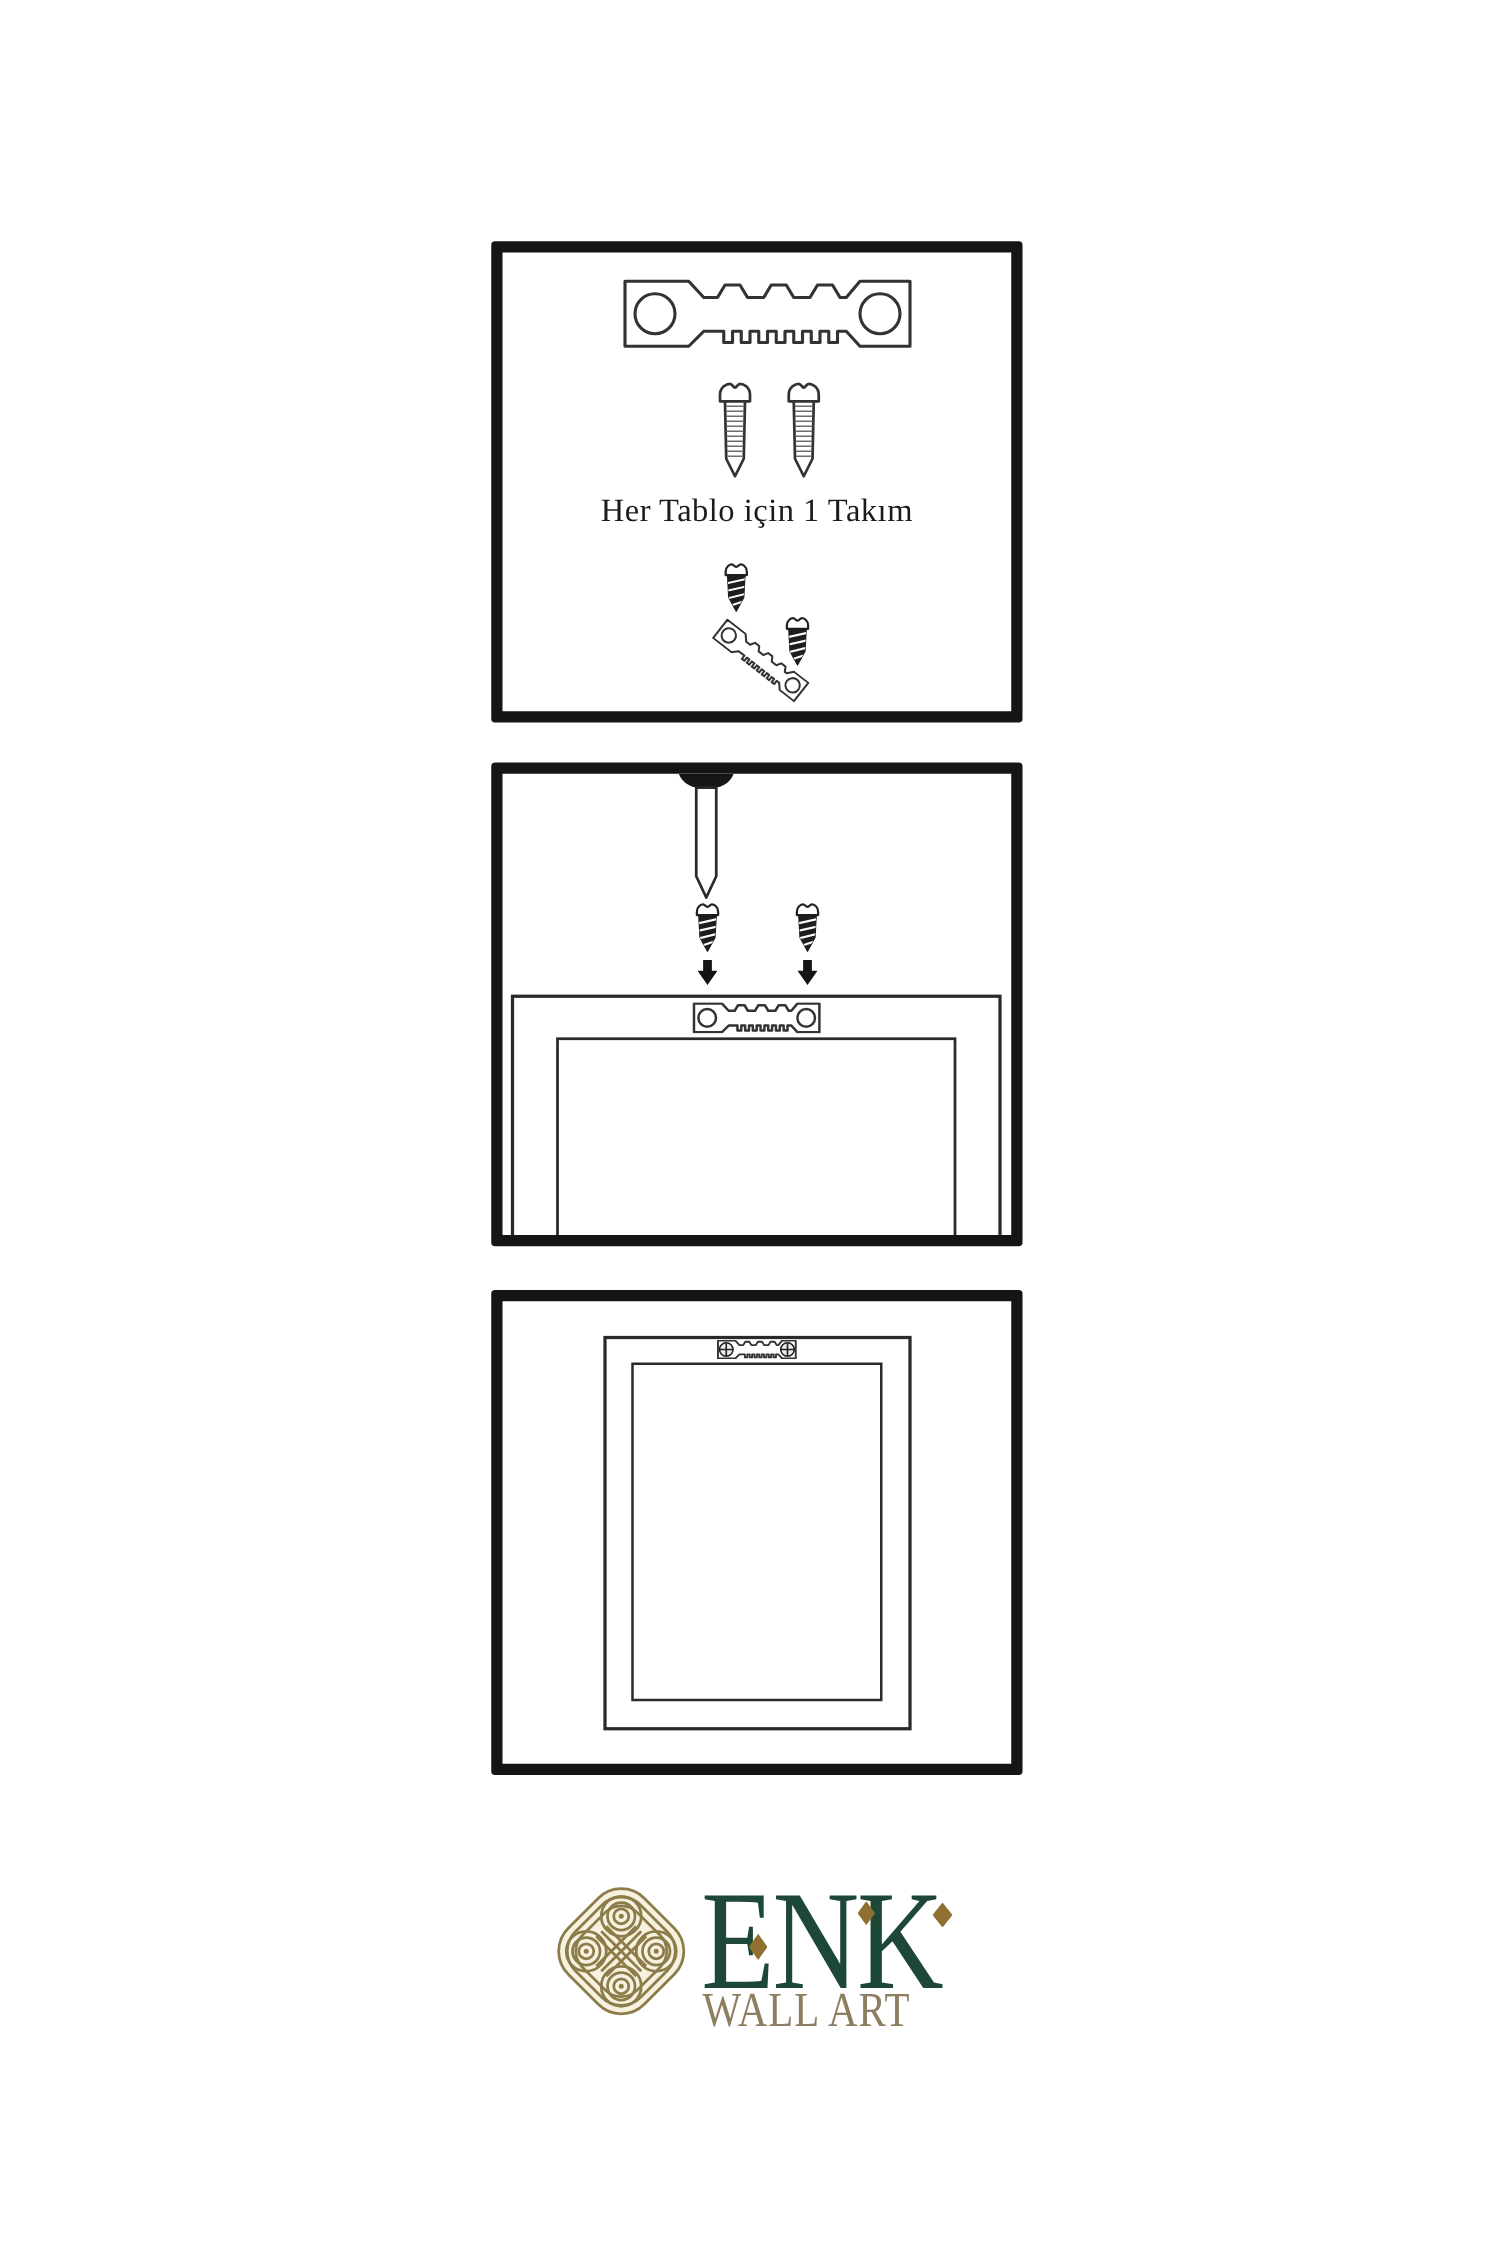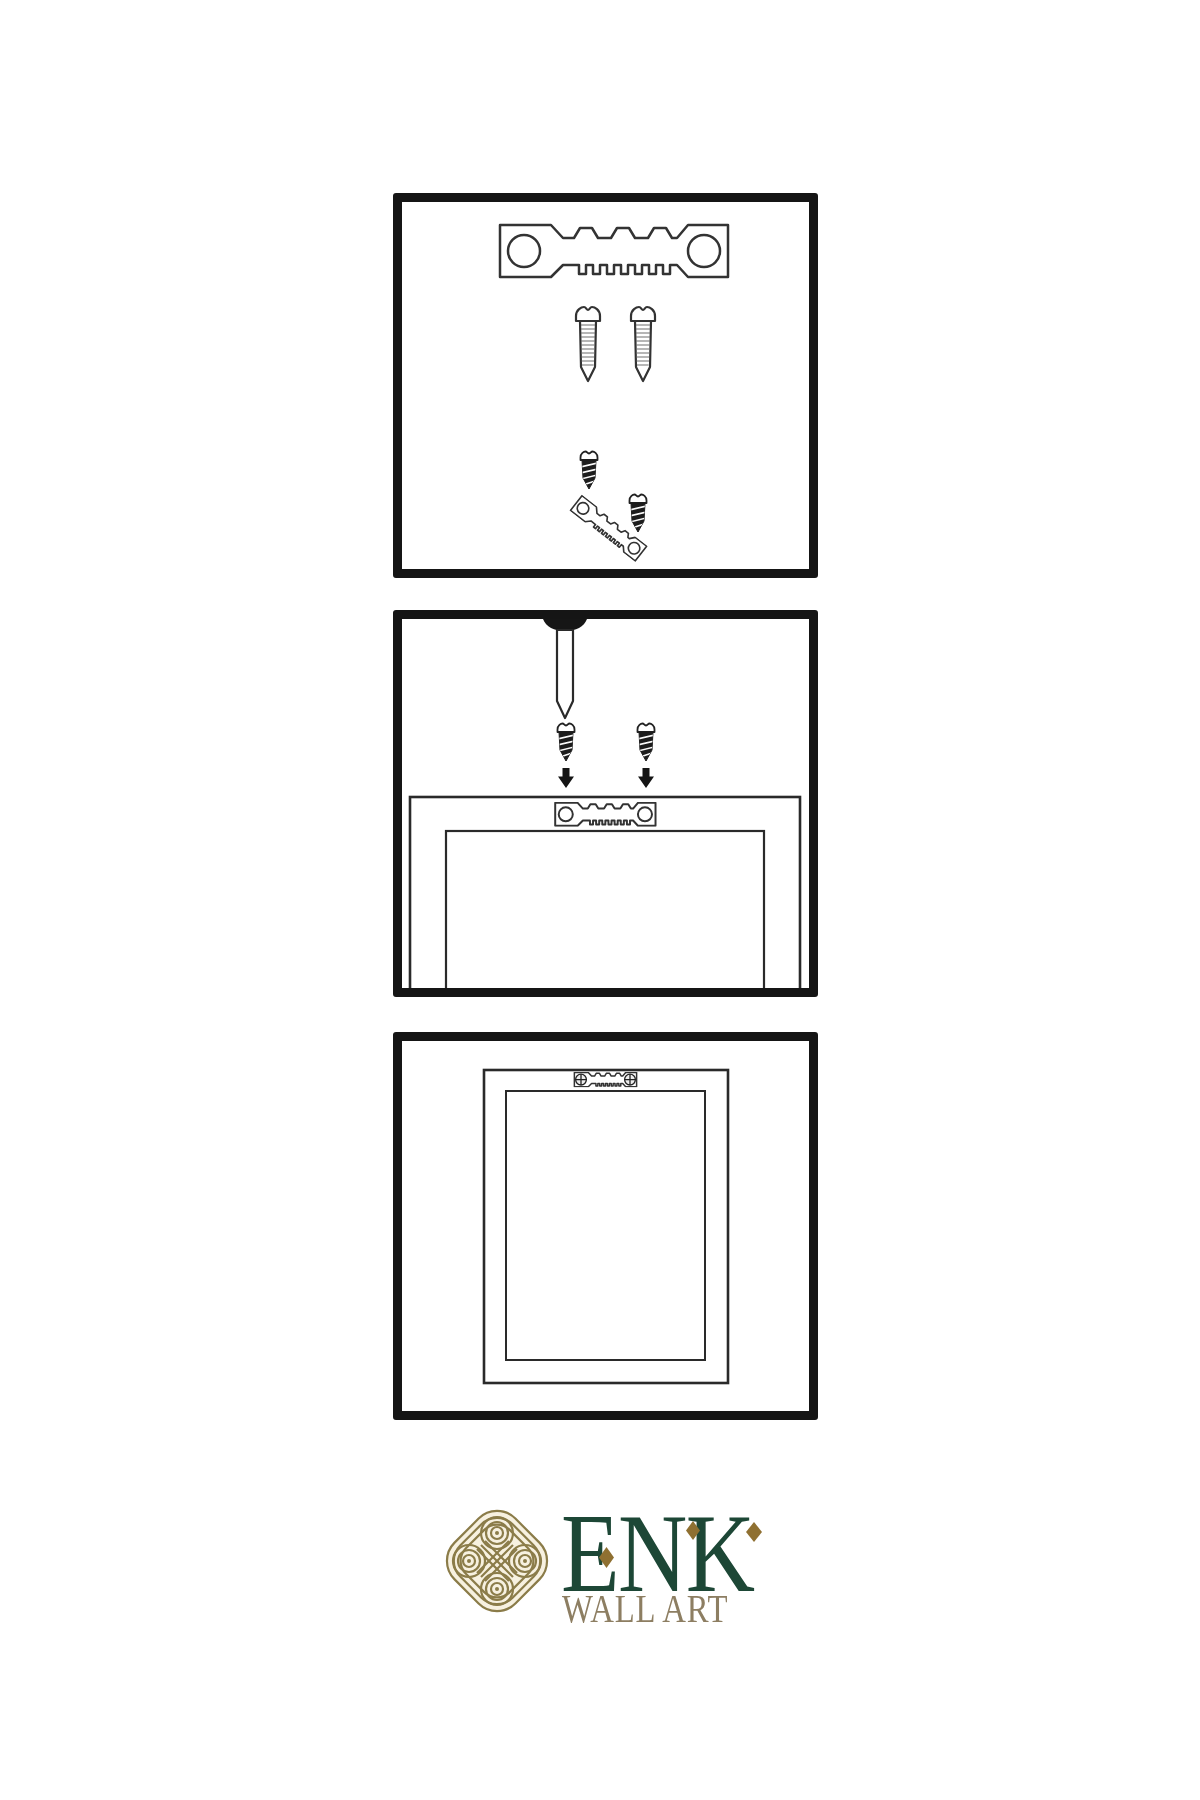--- a/index.html
+++ b/index.html
@@ -79,20 +79,21 @@
         <use href="#sym-screw-dark" width="22" height="42" x="6" y="0"></use>
         <g transform="translate(9,44) rotate(38)" style="--sw:4.5">
           <g transform="scale(0.36)">
               <use href="#sym-hanger" width="238" height="56"></use>
             </g>
         </g>
         <use href="#sym-screw-dark" width="22" height="42" x="55" y="43"></use>
       </g>
     </svg>
   </div>
+  <div class="caption">Her Tablo için 1 Takım</div>
 
   <div class="panel p2">
     <svg viewBox="0 0 407 369">
       <g>
         <path d="M141,0 C144,8 152,12 163,12 C174,12 182,8 185,0 Z" fill="#161616"></path>
         <path d="M155,11 V82 L163,99 L171,82 V11 Z" fill="#fff" stroke="#2a2a2a" stroke-width="2.2" stroke-linejoin="round"></path>
       </g>
       <g>
           <use href="#sym-screw-dark" width="22" height="42" x="153" y="103"></use>
         </g>

